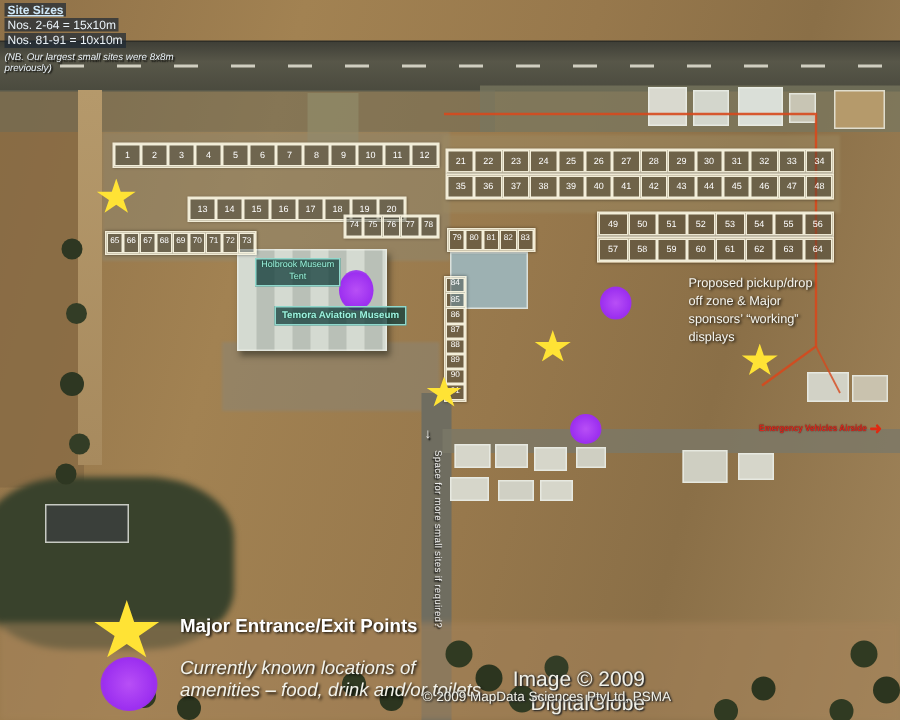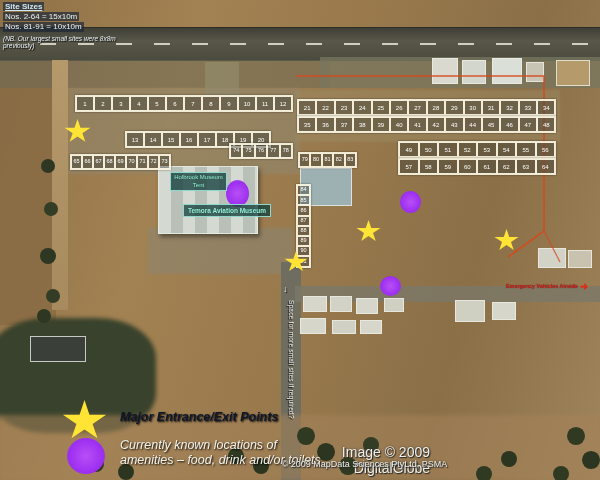--- a/index.html
+++ b/index.html
@@ -103,22 +103,22 @@
   .mus-main{left:183px;top:204px;width:88px;font-size:6.5px;font-weight:bold;padding:2px 0;}
   .proposed{left:459px;top:183px;width:93px;font-size:8.5px;line-height:1.4;color:#f5f5ef;
     text-shadow:1px 1px 2px #000;}
   .space-arrow{left:283px;top:284px;font-size:9px;color:#eee;text-shadow:1px 1px 1px #000;}
   .space-note{left:288px;top:300px;writing-mode:vertical-rl;text-orientation:sideways;
     font-size:6.5px;color:#eee;text-shadow:1px 1px 1px #000;letter-spacing:.2px;}
   .airside{left:506px;top:283px;display:flex;align-items:center;gap:2px;transform:scaleX(.9);
     transform-origin:left;}
   .airside .tx{font-size:6px;font-weight:bold;color:#d8281e;text-shadow:0 0 1px #400;}
   .airside .ar{font-size:11px;line-height:6px;color:#e02a12;font-weight:bold;}
-  .legend-entrance{left:120px;top:410px;font-size:12.5px;font-weight:600;font-style:italic;
-    color:#0f172a;text-shadow:1px 1px 2px #000;}
+  .legend-entrance{left:120px;top:410px;font-size:12.5px;font-weight:600;
+    color:#ffffff;text-shadow:1px 1px 2px #000;}
   .legend-amen{left:120px;top:438px;width:208px;font-size:12.5px;font-style:italic;
     color:#f2f2ea;line-height:1.22;text-shadow:1px 1px 2px #000;}
   .credit1{left:300px;top:444px;width:130px;text-align:right;font-size:14px;color:#f0f0e8;
     text-shadow:0 0 2px #333,1px 1px 1px #222;}
   .credit2{left:272px;top:459px;width:185px;text-align:center;font-size:9px;color:#f0f0e8;
     text-shadow:0 0 2px #333,1px 1px 1px #222;}
 </style>
 </head>
 <body>
 
@@ -289,20 +289,21 @@
   <div class="abs ss">
     <span class="hd">Site Sizes</span><br>
     <span class="ln">Nos. 2-64 = 15x10m</span><br>
     <span class="ln">Nos. 81-91 = 10x10m</span>
     <span class="nt">(NB. Our largest small sites were 8x8m previously)</span>
   </div>
 
   <div class="muslabel mus-tent">Holbrook Museum Tent</div>
   <div class="muslabel mus-main">Temora Aviation Museum</div>
 
+  <div class="abs proposed">Proposed pickup/drop off zone &amp; Major sponsors’ “working” displays</div>
 
   <div class="abs space-arrow">↓</div>
   <div class="abs space-note">Space for more small sites if required?</div>
 
   <div class="abs airside">
     <span class="tx">Emergency Vehicles Airside</span>
     <span class="ar">➜</span>
   </div>
 
   <div class="star" style="left:62px;top:400px;width:45px;height:42px;"></div>

